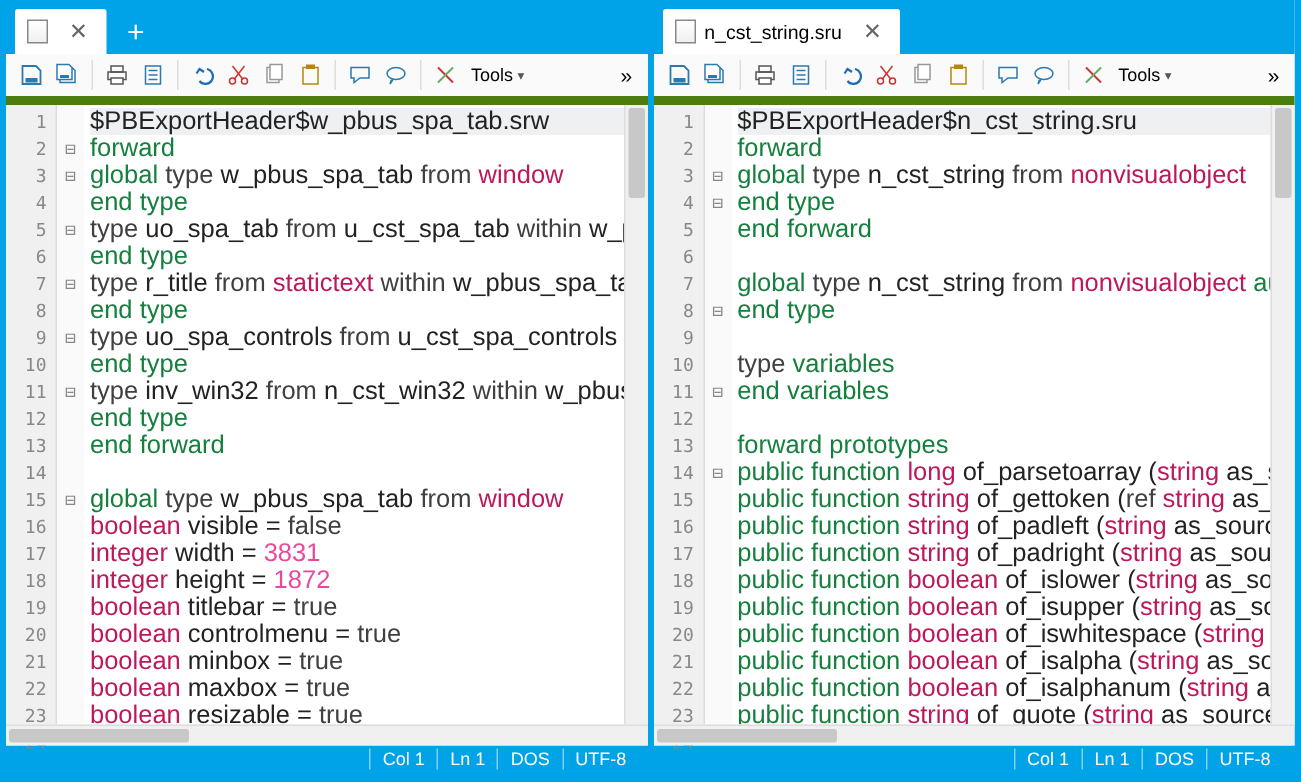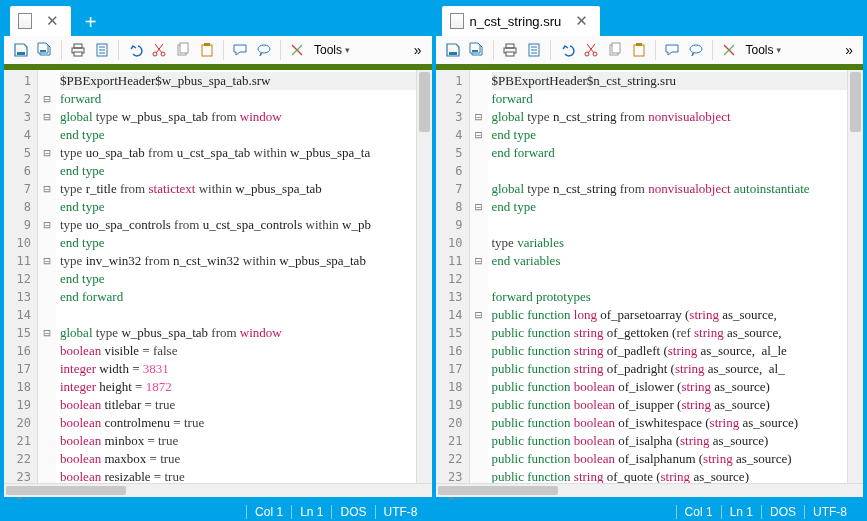--- a/index.html
+++ b/index.html
@@ -16,33 +16,33 @@
   .newtab { width: 28px; height: 28px; margin-left: 6px; display:flex; align-items:center; justify-content:center; color:#fff; font-size:20px; cursor:pointer; }
   .toolbar { height: 34px; background: #fafafa; border-bottom: 6px solid #4d7c0f; display: flex; align-items: center; padding: 0 6px; gap: 2px; }
   .tbtn { width: 22px; height: 22px; display: flex; align-items: center; justify-content: center; cursor: pointer; border-radius: 2px; }
   .tsep { width: 1px; height: 20px; background: #ddd; margin: 0 3px; }
   .tools-dd { display: flex; align-items:center; gap:3px; font-size:12px; cursor:pointer; padding: 0 4px; }
   .chev { font-size:9px; color:#555; }
   .overflow { margin-left:auto; font-size:14px; cursor:pointer; padding:0 4px; }
   .editor { flex: 1; display: flex; min-height: 0; position: relative; background: #fff; }
   .gutter { width: 34px; background: #f0f0f0; border-right: 1px solid #ddd; text-align: right; padding-right: 6px; color: #888; font-family: Consolas, monospace; font-size: 12px; line-height: 18px; padding-top: 2px; }
   .fold { width: 18px; background: #fafafa; font-family: Consolas,monospace; font-size:12px; line-height:18px; color:#888; text-align:center; padding-top:2px; }
-  .code { flex:1; font-family: Liberation Serif, serif; font-size: 13px; line-height: 18px; white-space: pre; overflow: hidden; padding-top: 2px; padding-left: 4px; color:#222; position:relative; }
+  .code { flex:1; font-family: Liberation Sans, sans-serif; font-size: 17px; line-height: 18px; white-space: pre; overflow: hidden; padding-top: 2px; padding-left: 4px; color:#222; position:relative; }
   .code .line { height: 18px; }
   .vscroll { width: 16px; background: #f0f0f0; border-left:1px solid #ddd; position:relative; }
   .vscroll .thumb { position:absolute; top:2px; left:2px; right:2px; height:60px; background:#c8c8c8; border-radius:2px; }
   .hscroll { height: 14px; background: #f0f0f0; border-top:1px solid #ddd; position:relative; }
   .hscroll .thumb { position:absolute; left:2px; top:2px; bottom:2px; width:120px; background:#c8c8c8; border-radius:2px; }
   .hl { background: #eef0f2; display:inline-block; width:100%; }
   .kw-blue { color: #404040; }
   .kw-green { color: #15803d; }
   .kw-purple { color: #be185d; }
   .num { color: #ec4899; }
   .statusbar { position:absolute; left:4px; right:4px; bottom:2px; height:20px; background:#00a2e8; color:#fff; display:flex; font-size:12px; }
-  .status-half { flex:1; display:flex; align-items:flex-end; justify-content:flex-end; gap:0; padding-right:8px; }
+  .status-half { flex:1; display:flex; align-items:flex-start; justify-content:flex-end; gap:0; padding-right:8px; }
   .status-cell { padding: 0 8px; border-left:1px solid rgba(255,255,255,0.5); }
   svg.ico { width:16px; height:16px; }
 </style>
 </head>
 <body>
 
 <div class="window-chrome">
   <div class="chrome-btn">
       <svg class="ico" viewBox="0 0 16 16">
         <line x1="3" y1="8" x2="13" y2="8" stroke-width="1.5"></line>

